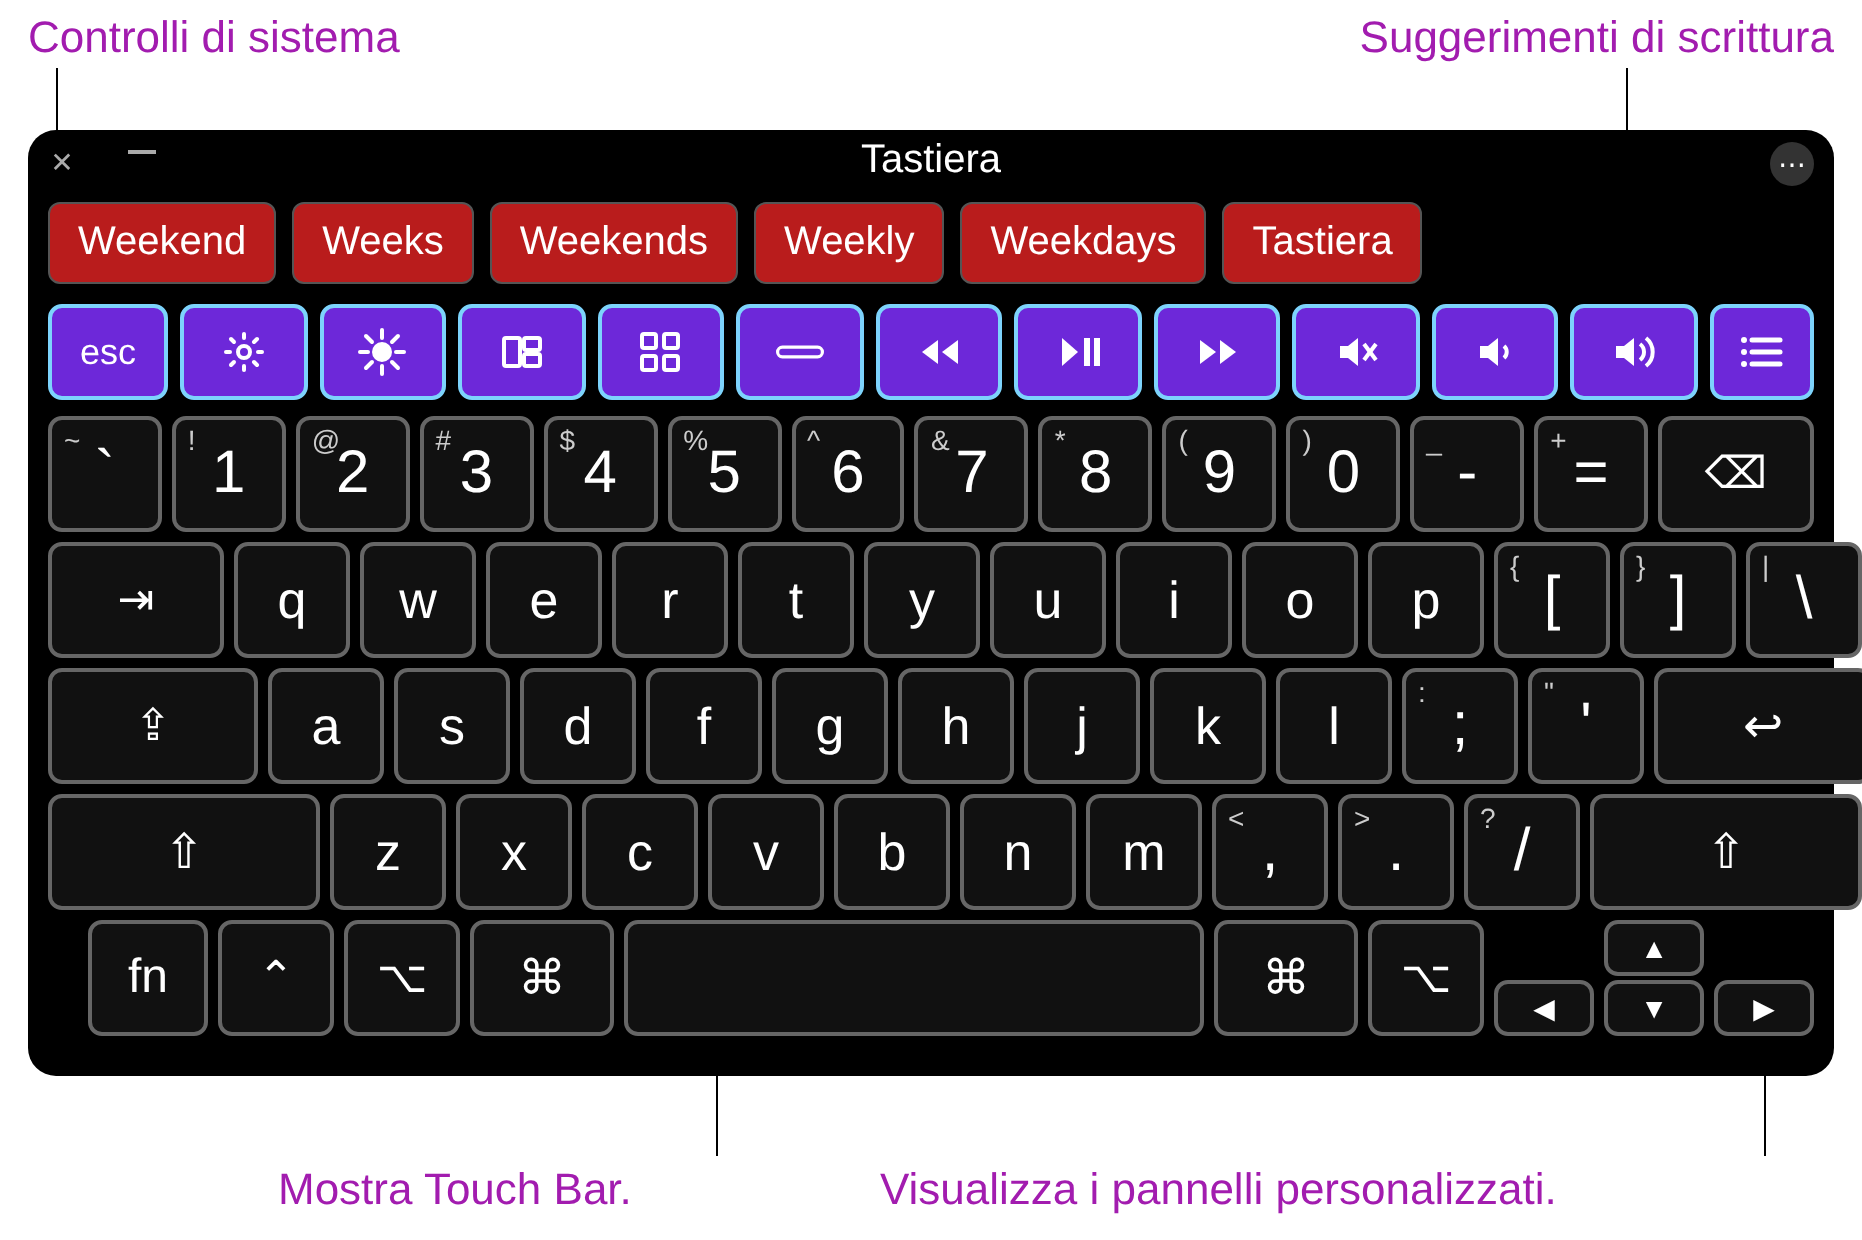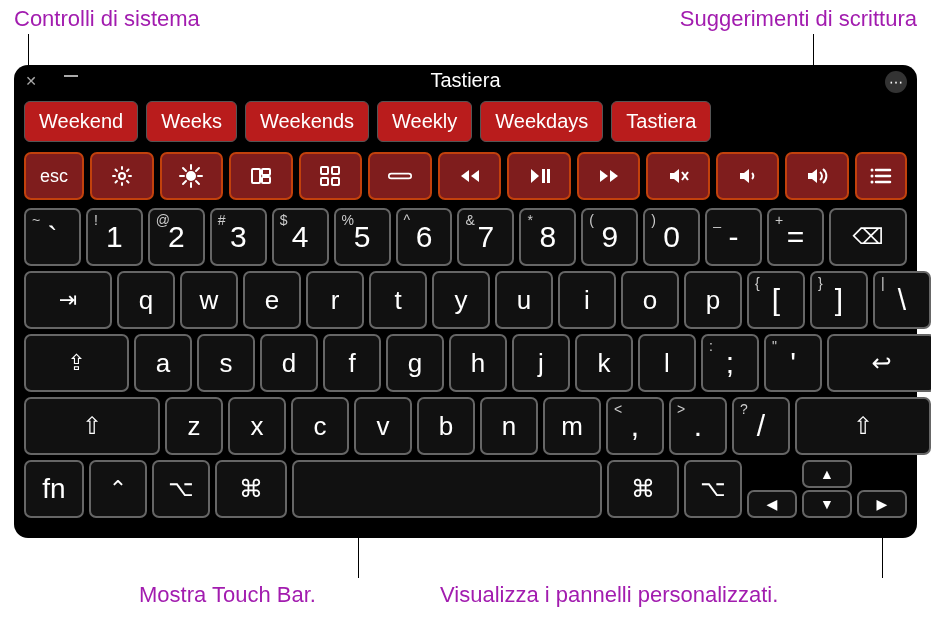--- a/index.html
+++ b/index.html
@@ -89,23 +89,23 @@
   }
   
   .fnrow {
     display: flex;
     gap: 6px;
     padding: 0 10px 8px 10px;
   }
   .fnkey {
     flex: 1 1 0;
     height: 44px;
-    border: 2px solid #c2410c;
+    border: 2px solid #7dd3fc;
     border-radius: 7px;
-    background: #7f1d1d;
+    background: #6d28d9;
     color: #fff;
     display: flex;
     align-items: center;
     justify-content: center;
     font-size: 18px;
   }
   .fnkey.esc { flex: 0 0 56px; font-size: 18px; }
   .fnkey.panel { flex: 0 0 48px; }
   
   .kbd-rows {
@@ -153,21 +153,21 @@
   .key.space { flex: 1 1 auto; }
   .key.arrow { flex: 0 0 50px; height: 28px; font-size:14px;}
   .row5 { align-items: flex-end; }
   .arrow-stack {
     display: flex;
     flex-direction: column;
     gap: 2px;
     flex: 0 0 50px;
   }
   .arrow-stack .key { flex: none; height: 28px;}
-  .key.small { font-size: 28px; }
+  .key.small { font-size: 24px; margin-left: 20px; }
   svg.ico { width: 24px; height: 24px; }
   .number-row .key { flex: 1 1 0; }
   .number-row .key.bksp { flex: 0 0 78px; }
 </style>
 </head>
 <body>
 
 <div class="callout" style="left:14px; top:6px;">Controlli di sistema</div>
 <div class="callout" style="right:14px; top:6px;">Suggerimenti di scrittura</div>
 <div class="callout" style="left:139px; top:582px;">Mostra Touch Bar.</div>

